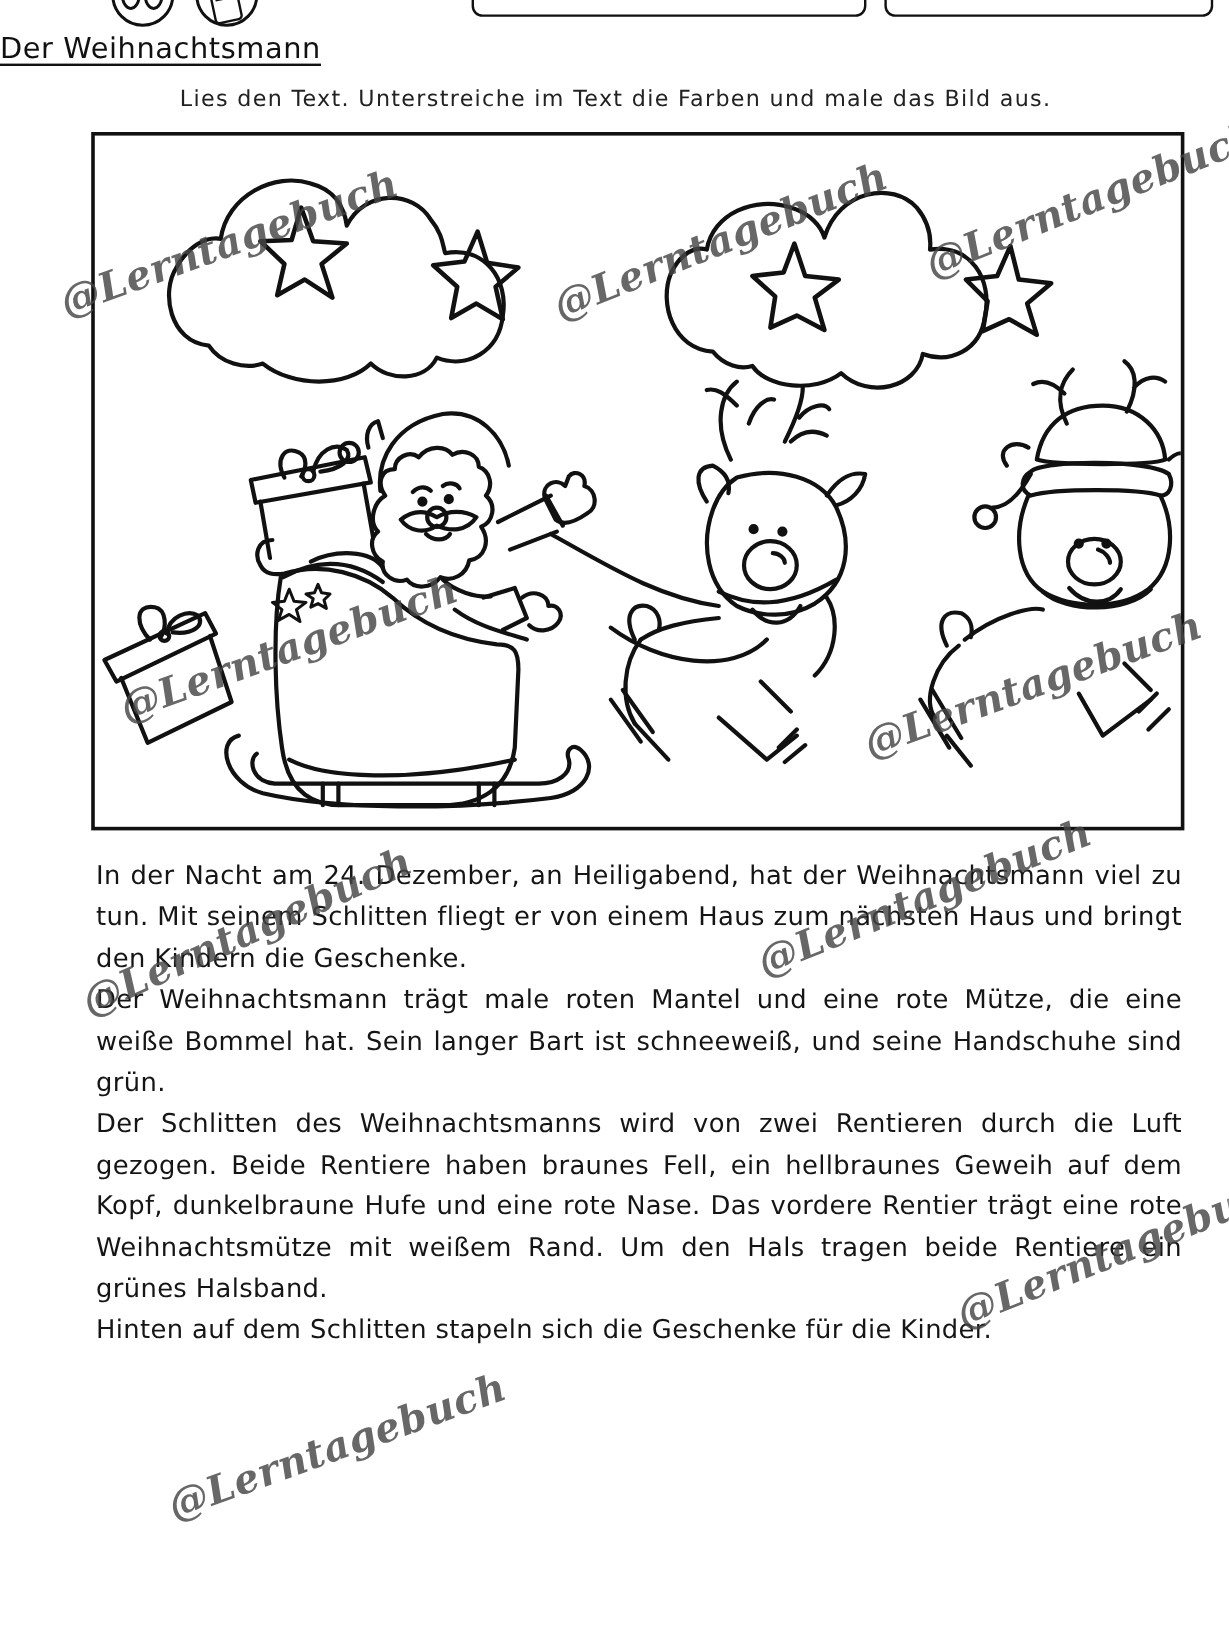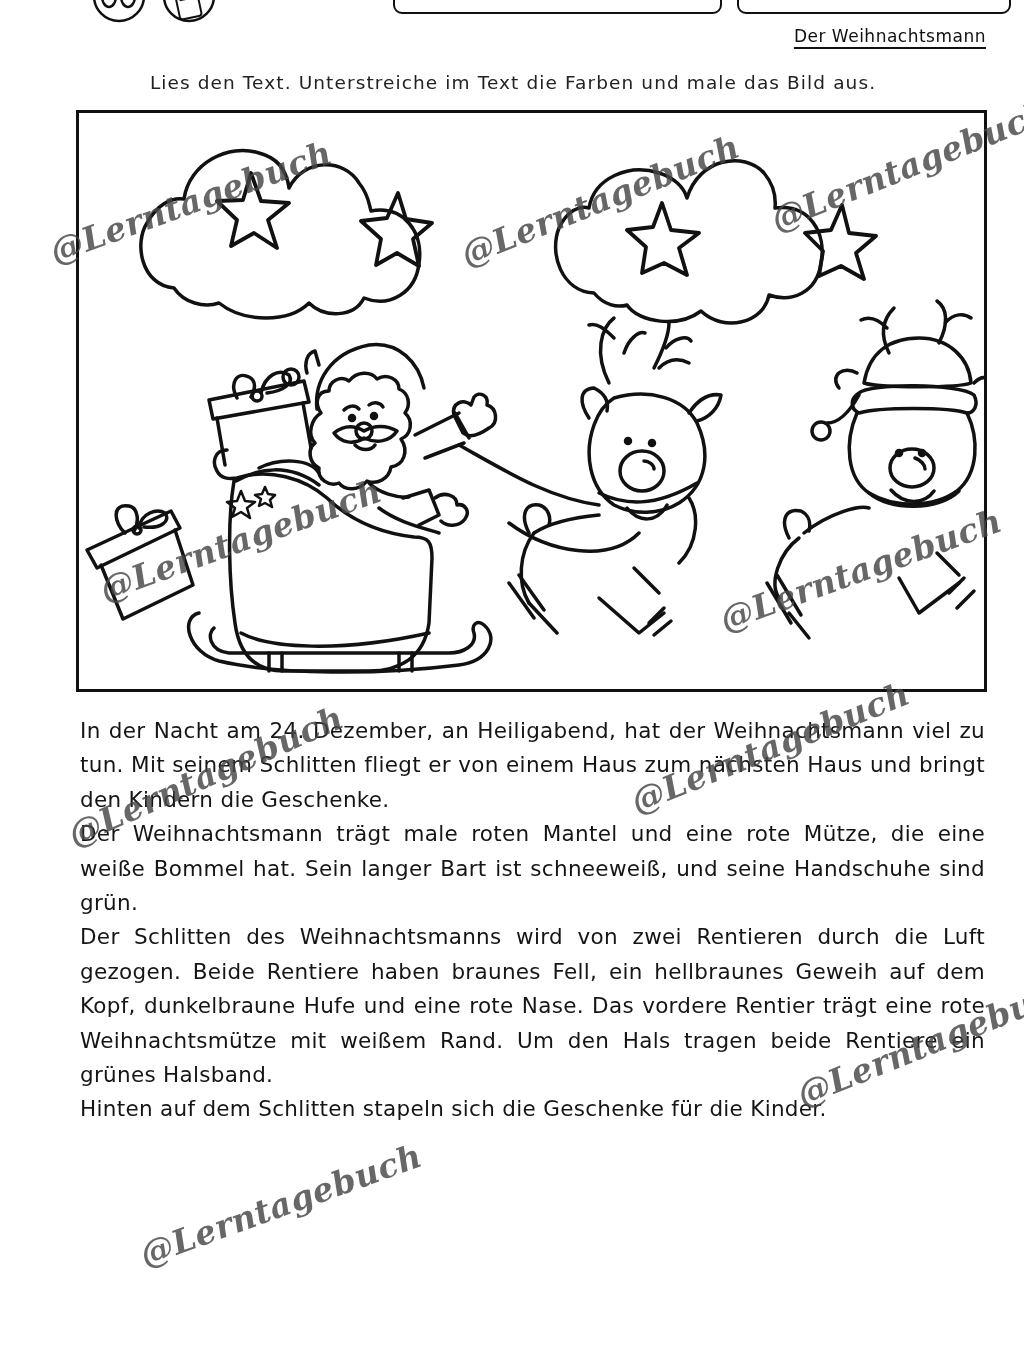--- a/index.html
+++ b/index.html
@@ -9,22 +9,22 @@
   }
   .hdr-icons { position: absolute; left: 92px; top: -26px; width: 130px; height: 50px; }
   .hdr-box {
     position: absolute; top: -20px; height: 30px;
     border: 2.5px solid #111; border-radius: 9px; background: #fff;
   }
   .hdr-box.b1 { left: 393px; width: 325px; }
   .hdr-box.b2 { left: 737px; width: 270px; }
 
   .title {
-    position: absolute; left: 0; width: 986px; top: 26px; text-align: right;
-    font-size: 17px; letter-spacing: 0.5px;
+    position: absolute; left: 0; width: 986px; top: 26px; text-align: left;
+    font-size: 24px; letter-spacing: 0.5px;
   }
   .title span { text-decoration: underline; text-underline-offset: 5px; text-decoration-thickness: 2px; }
   .instruction {
     position: absolute; left: 0; width: 1026px; top: 72px; text-align: center;
     font-size: 18.5px; letter-spacing: 1.1px; color: #222;
   }
 
   .frame {
     position: absolute; left: 76px; top: 110px; width: 905px; height: 576px;
     border: 3px solid #111; background: #fff;

